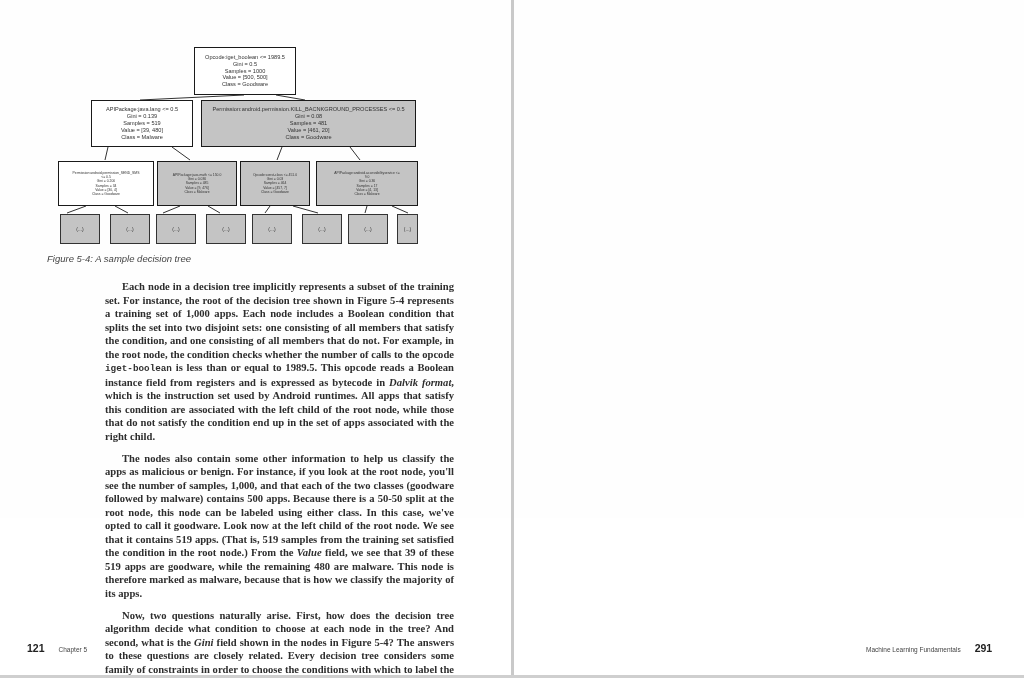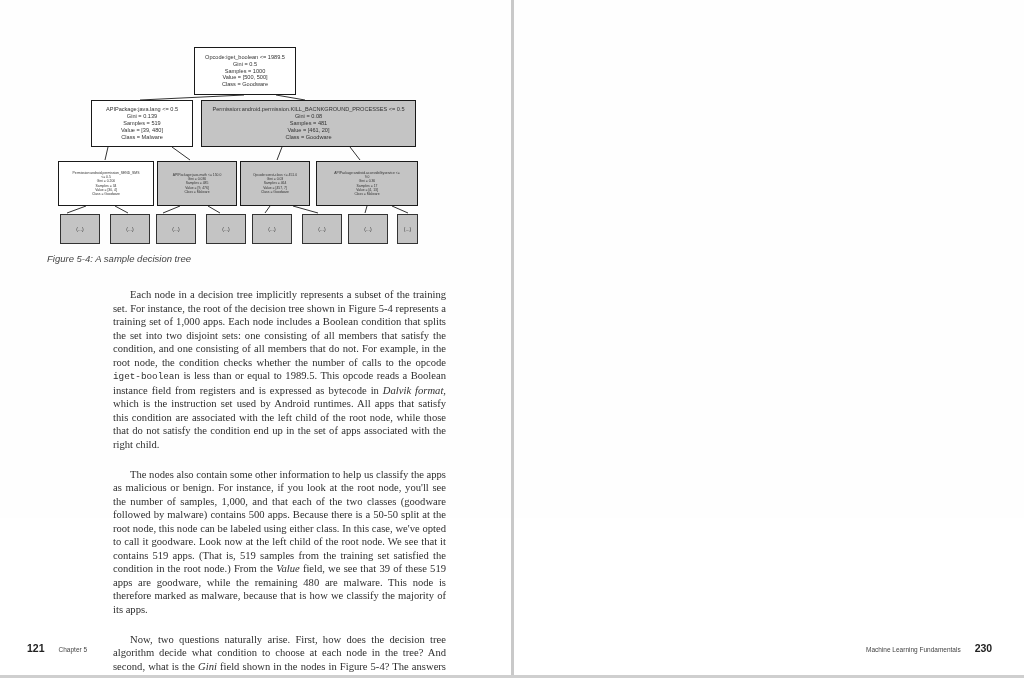--- a/index.html
+++ b/index.html
@@ -39,21 +39,21 @@
   .caption {
     position: absolute; left: 47px; top: 253px;
     font-family: "Liberation Sans", "DejaVu Sans", sans-serif; font-style: italic;
     font-size: 9.5px; color: #444;
   }
 
   .body-text {
     position: absolute; font-size: 10.6px; line-height: 13.55px; color: #2e2e2e;
     text-align: justify;
   }
-  .body-text p { margin: 16px; text-indent: 0; }
+  .body-text p { margin: 8px; text-indent: 0; font-weight: bold; }
   .body-text p.indent { text-indent: 17px; }
   .body-text code { font-family: "Liberation Mono", "DejaVu Sans Mono", monospace; font-size: 9.3px; }
   .body-text em { font-style: italic; }
   .left-text { left: 97px; top: 272px; width: 365px; }
 
   .folio { position: absolute; top: 638px; font-family: "Liberation Sans", "DejaVu Sans", sans-serif; color: #222; }
   .folio .num { font-weight: bold; font-size: 10.5px; }
   .folio .lbl { font-size: 6.5px; color: #444; }
   .folio-left { left: 27px; }
   .folio-left .lbl { margin-left: 14px; }
@@ -163,17 +163,17 @@
   <div class="folio folio-left">
     <span class="num">121</span><span class="lbl">Chapter 5</span>
   </div>
 </div>
 
 <div class="gutter"></div>
 
 <div class="page page-right">
 
   <div class="folio folio-right" style="left:352px;">
-    <span class="lbl">Machine Learning Fundamentals</span><span class="num">230</span>
+    <span class="lbl">Machine Learning Fundamentals</span><span class="num">291</span>
   </div>
 </div>
 
 <div class="bottom-edge"></div>
 
 </body></html>

